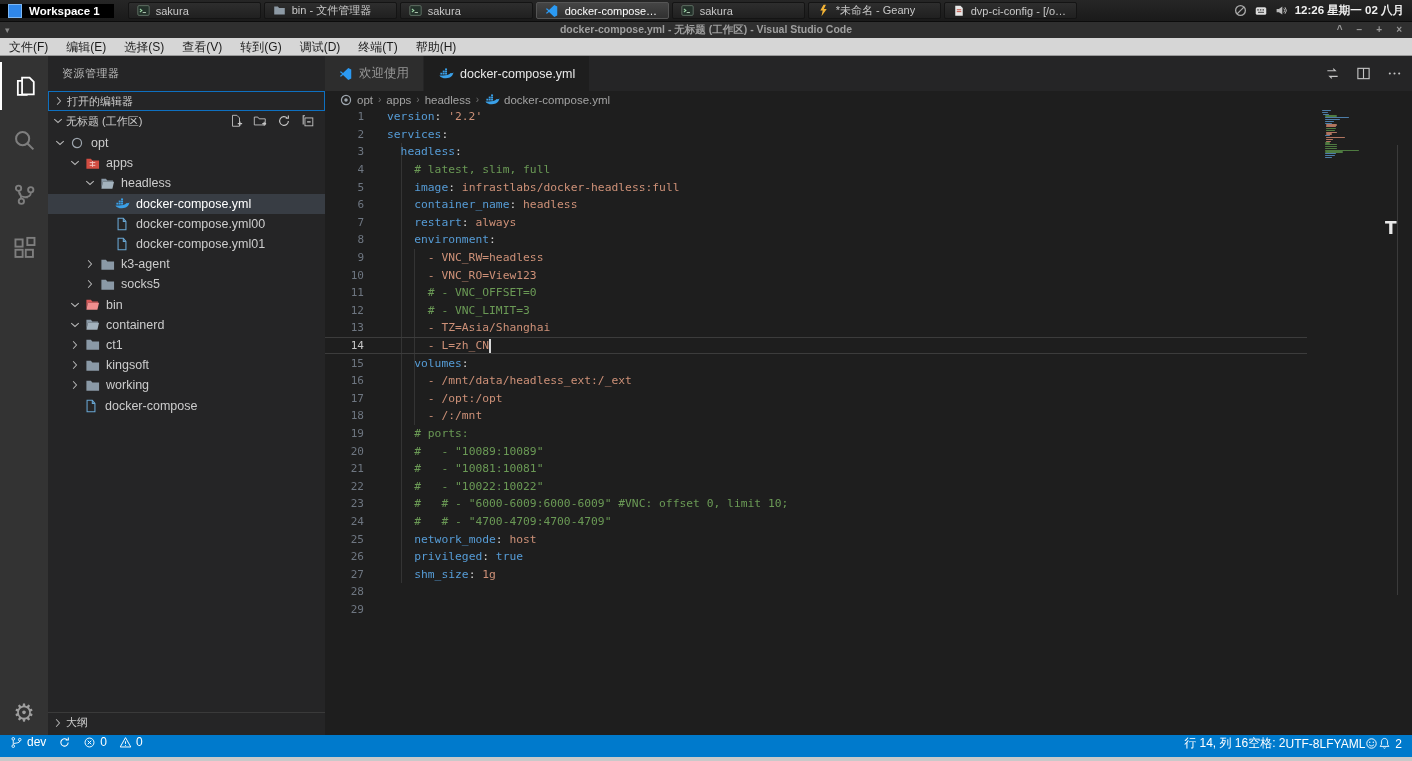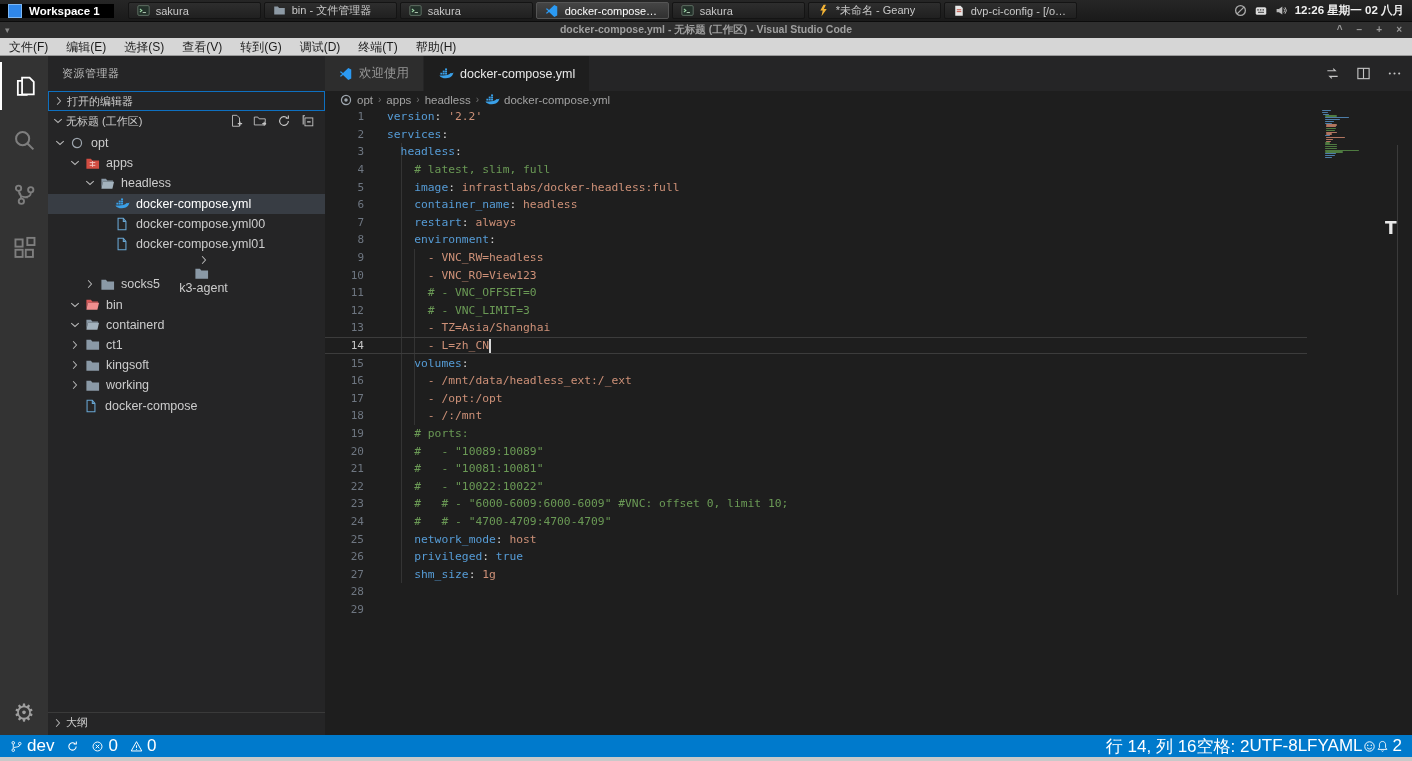--- a/index.html
+++ b/index.html
@@ -67,21 +67,21 @@
   .cline.current .ln{color:#c6c6c6;}
   .tk-k{color:#569cd6;} .tk-s{color:#ce9178;} .tk-c{color:#6a9955;} .tk-b{color:#569cd6;} .tk-p{color:#d4d4d4;}
   .caret{position:absolute;top:1px;width:1.5px;height:14px;background:#d7d7d7;}
   .iguide{position:absolute;width:1px;background:#343434;}
   .minimap{position:absolute;left:995px;top:0;width:80px;height:70px;}
   .mm-bar{position:absolute;height:1.2px;border-radius:1px;}
   .ruler-line{position:absolute;left:1072px;top:37px;width:1px;height:450px;background:#3b3b3b;}
   .ruler-t{position:absolute;left:1060px;top:110px;color:#e8e8e8;font-weight:bold;font-size:17px;font-family:"DejaVu Sans",sans-serif;}
 
   
-  .statusbar{position:absolute;left:0;top:735px;width:1412px;height:22px;background:#007acc;color:#ffffff;display:flex;align-items:center;font-size:17px;box-sizing:border-box;padding:0 10px;}
+  .statusbar{position:absolute;left:0;top:735px;width:1412px;height:22px;background:#007acc;color:#ffffff;display:flex;align-items:flex-start;font-size:12px;box-sizing:border-box;padding:0 10px;}
   .sb-left{display:flex;align-items:center;gap:12px;}
   .sb-right{margin-left:auto;display:flex;align-items:center;}
   .sb-item{display:flex;align-items:center;gap:4px;white-space:nowrap;}
   .bottom-strip{position:absolute;left:0;top:757px;width:1412px;height:4px;background:#c9c9c9;}
 </style>
 </head>
 <body>
 
 <div class="screen">
 
@@ -387,21 +387,21 @@
             <span class="fic">
               <span class="ic">
                 <svg width="14" height="14" viewBox="0 0 16 16" fill="none">
                   <path d="M3.5 1.5h6L12.5 5v9.5h-9z" stroke="#69a7d4" stroke-width="1.2"></path>
                   <path d="M9.5 1.5V5h3" stroke="#69a7d4" stroke-width="1.2"></path>
                 </svg>
               </span>
             </span>
             <span>docker-compose.yml01</span>
           </div>
-          <div class="tree-row" style="padding-left: 34px; flex-direction: column;">
+          <div class="tree-row" style="padding-left: 34px;">
             <span class="chev">
               <span class="ic">
                 <svg width="12" height="12" viewBox="0 0 16 16" fill="none">
                   <path d="M5.5 3l4.5 5-4.5 5" stroke="currentColor" stroke-width="1.4"></path>
                 </svg>
               </span>
             </span>
             <span class="fic">
               <span class="ic">
                 <svg width="15" height="15" viewBox="0 0 16 16" fill="none">

